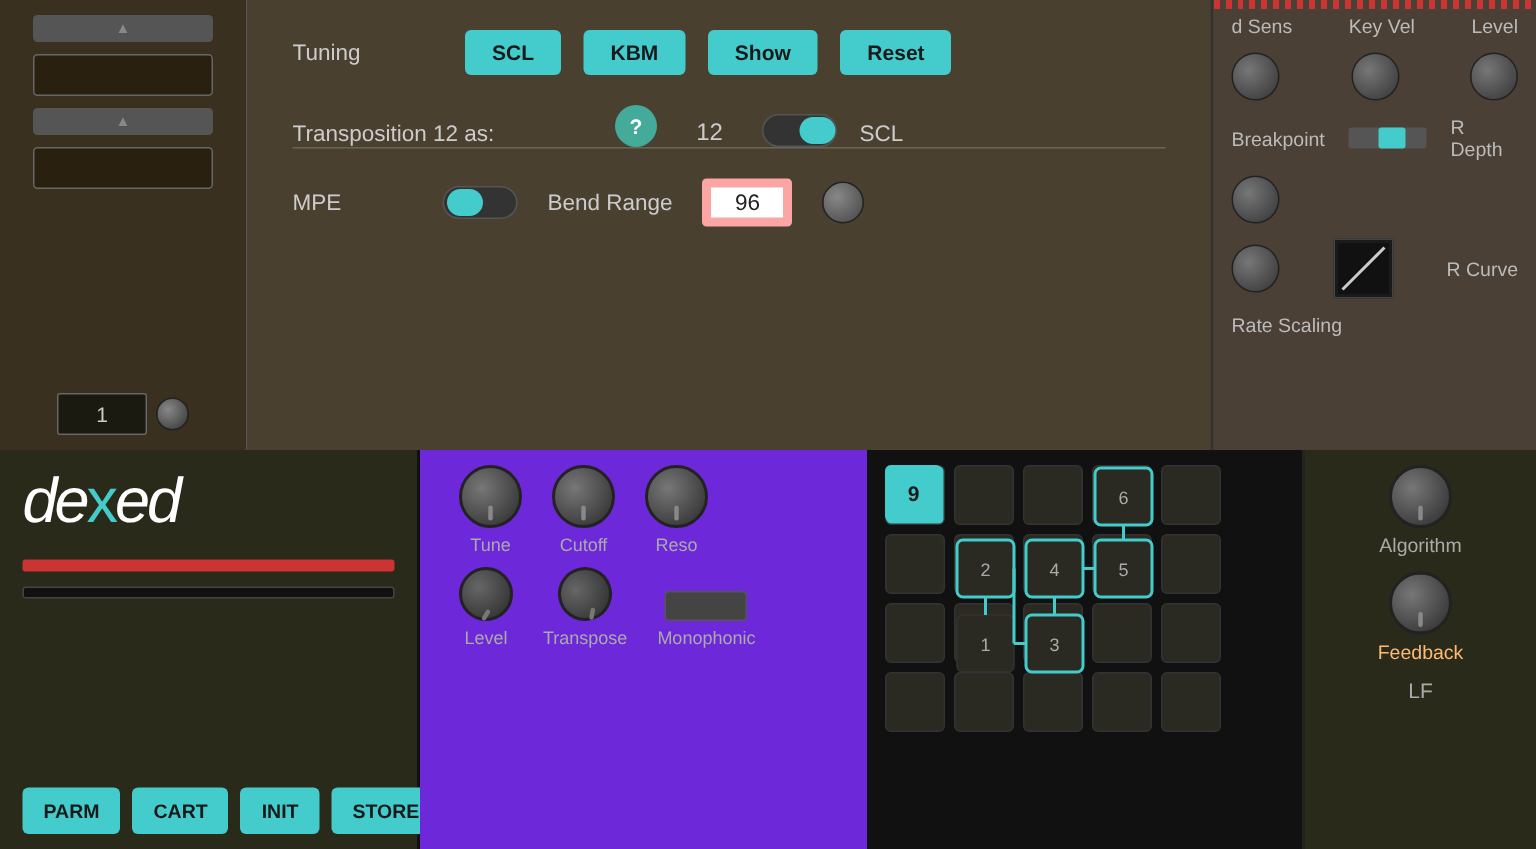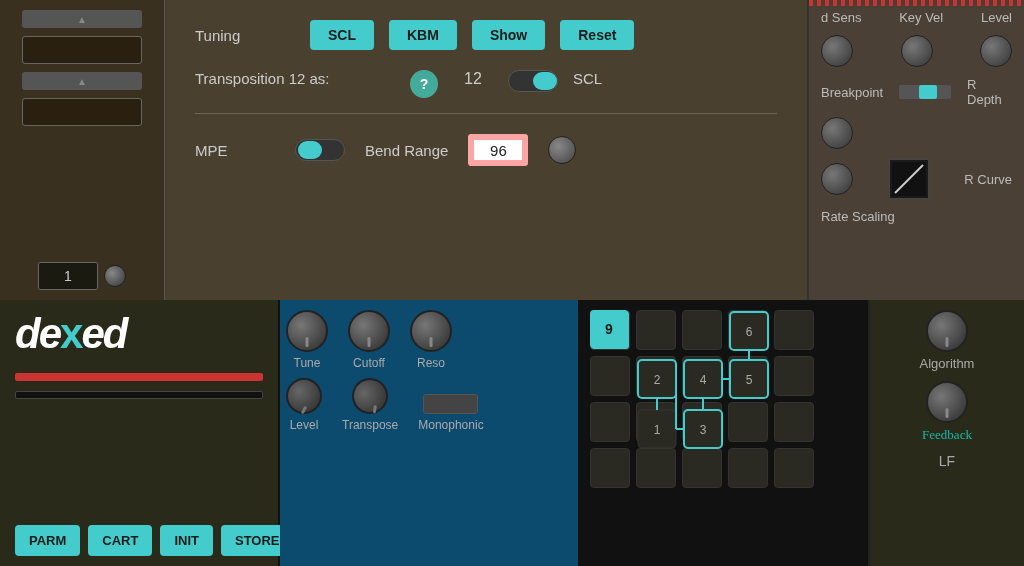--- a/index.html
+++ b/index.html
@@ -105,23 +105,22 @@
       border: none;
       border-radius: 4px;
       padding: 7px 18px;
       font-size: 14px;
       font-weight: bold;
       cursor: pointer;
     }
 
     .transposition-row {
       display: flex;
-      align-items: flex-start;
+      align-items: flex-end;
       gap: 15px;
-      padding-bottom: 15px;
       border-bottom: 1px solid #665;
     }
     .trans-label {
       color: #ccc;
       font-size: 15px;
       width: 200px;
     }
     .help-circle {
       width: 28px;
       height: 28px;
@@ -288,21 +287,21 @@
       background: #2a2a1a;
       padding: 10px 15px;
       display: flex;
       flex-direction: column;
       gap: 8px;
       border-right: 2px solid #111;
     }
 
     .dexed-logo {
       font-size: 42px;
-      font-weight: 700;
+      font-weight: 400;
       color: white;
       font-style: italic;
       letter-spacing: -2px;
       margin-bottom: 5px;
     }
     .dexed-logo .x-mark {
       color: #4cc;
       font-style: normal;
     }
 
@@ -355,22 +354,22 @@
     }
     .preset-arrow {
       color: #888;
       font-size: 9px;
       line-height: 1;
     }
 
     
     .controls-panel {
       width: 300px;
-      background: #0c4a6e;
-      padding: 10px 6px;
+      background: #6d28d9;
+      padding: 10px 26px;
       display: flex;
       flex-direction: column;
       gap: 8px;
       border-right: 2px solid #111;
     }
 
     .knob-row {
       display: flex;
       gap: 20px;
       align-items: flex-end;
@@ -467,24 +466,23 @@
       flex-direction: column;
       align-items: center;
       gap: 10px;
     }
     .algo-label {
       color: #aaa;
       font-size: 13px;
       text-align: center;
     }
     .feedback-label {
-      color: #14b8a6;
+      color: #fdba74;
       font-size: 13px;
       text-align: left;
-      font-family: Liberation Serif, serif;
     }
   </style>
 </head>
 <body>
 
 <div class="top-area">
 
   <div class="red-line"></div>
 
   <div class="left-panel">

